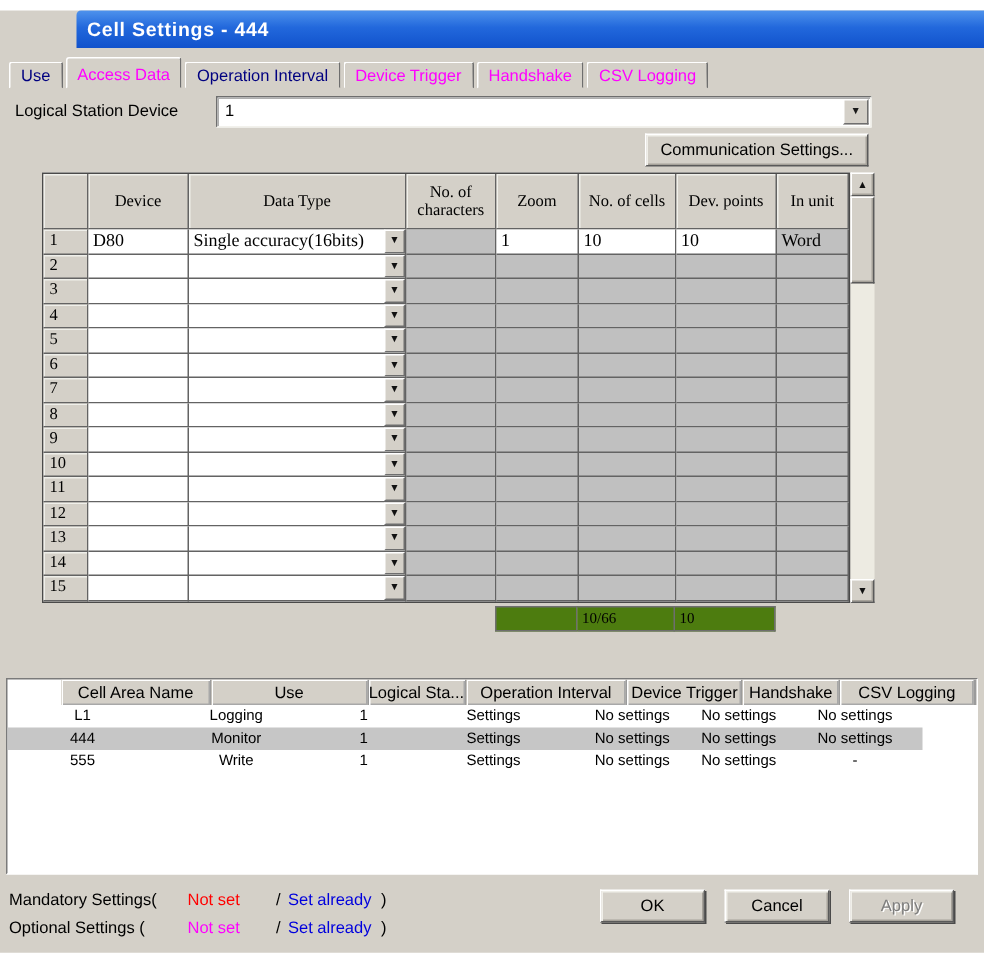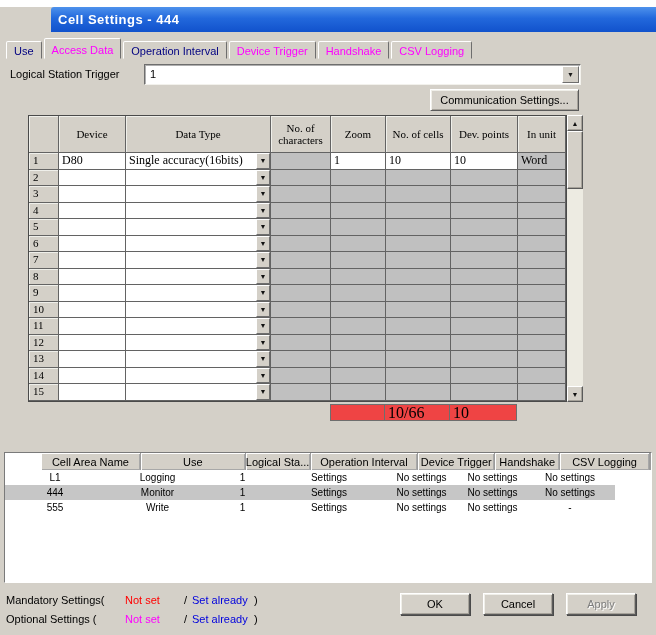--- a/index.html
+++ b/index.html
@@ -54,21 +54,21 @@
   .c-chars,.c-unit { background:#C0C0C0; }
   .c-dt { position:relative; padding-left:3px; padding-right:16px; }
   .grow.disabled .c-zoom, .grow.disabled .c-cells, .grow.disabled .c-points { background:#C0C0C0; }
   .dd { position:absolute; right:0; top:0; bottom:0; width:14px; background:#D4D0C8;
     border:1px solid; border-color:#fff #6E6E6E #6E6E6E #fff; display:flex; align-items:center;
     justify-content:center; font-size:7px; color:#111; font-family:"Liberation Sans",sans-serif; }
 
   
   .grid-footer { position:absolute; left:330px; top:404px; height:17px; display:flex;
     font-family:"Liberation Serif", serif; }
-  .gf { background:#ef4444; border:1px solid #6E6E6E; border-left:none; font-size:16px;
+  .gf { background:#4d7c0f; border:1px solid #6E6E6E; border-left:none; font-size:10px;
     line-height:15px; padding-left:3px; }
   .gf:first-child { border-left:1px solid #6E6E6E; }
 
   
   .vscroll { position:absolute; left:567px; top:115px; width:16px; height:287px; background:#EDEBE2; }
   .sbtn { position:absolute; left:0; width:16px; height:16px; background:#D4D0C8;
     border:1px solid; border-color:#fff #5A5A5A #5A5A5A #fff; box-shadow:inset -1px -1px 0 #A6A29A;
     display:flex; align-items:center; justify-content:center; font-size:7px; color:#111; }
   .sbtn.up { top:0; } .sbtn.down { bottom:0; }
   .sthumb { position:absolute; left:0; top:16px; width:16px; height:58px; background:#D4D0C8;
@@ -115,21 +115,21 @@
 
   <div class="tabs">
     <div class="tab" style="color: rgb(0, 0, 128);"><span>Use</span></div>
     <div class="tab active" style="color: rgb(255, 0, 255);"><span>Access Data</span></div>
     <div class="tab" style="color: rgb(0, 0, 128);"><span>Operation Interval</span></div>
     <div class="tab" style="color: rgb(255, 0, 255);"><span>Device Trigger</span></div>
     <div class="tab" style="color: rgb(255, 0, 255);"><span>Handshake</span></div>
     <div class="tab" style="color: rgb(255, 0, 255);"><span>CSV Logging</span></div>
   </div>
 
-  <span class="station-label">Logical Station Trigger</span>
+  <span class="station-label">Logical Station Device</span>
   <div class="combo">
     <span class="combo-value">1</span>
     <span class="combo-btn">
         <span>▼</span>
       </span>
   </div>
 
   <div class="btn3d comm-btn">Communication Settings...</div>
 
   <div class="grid">

